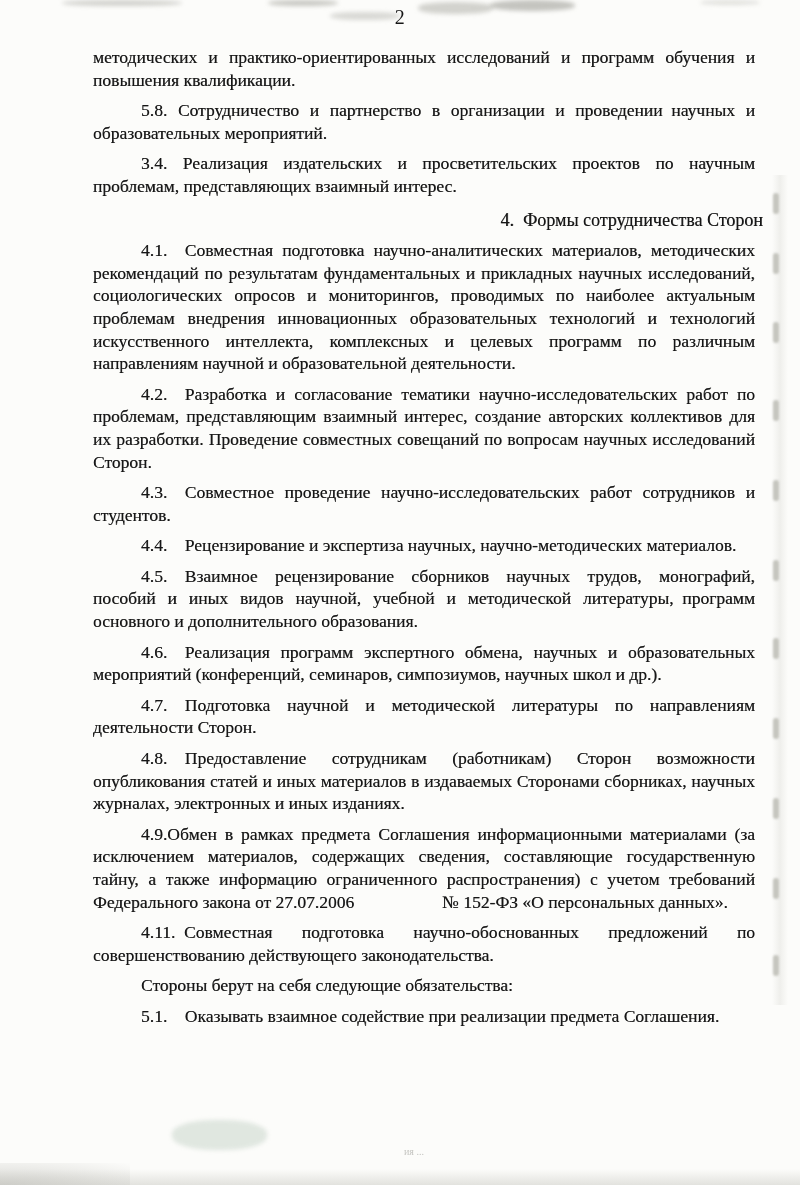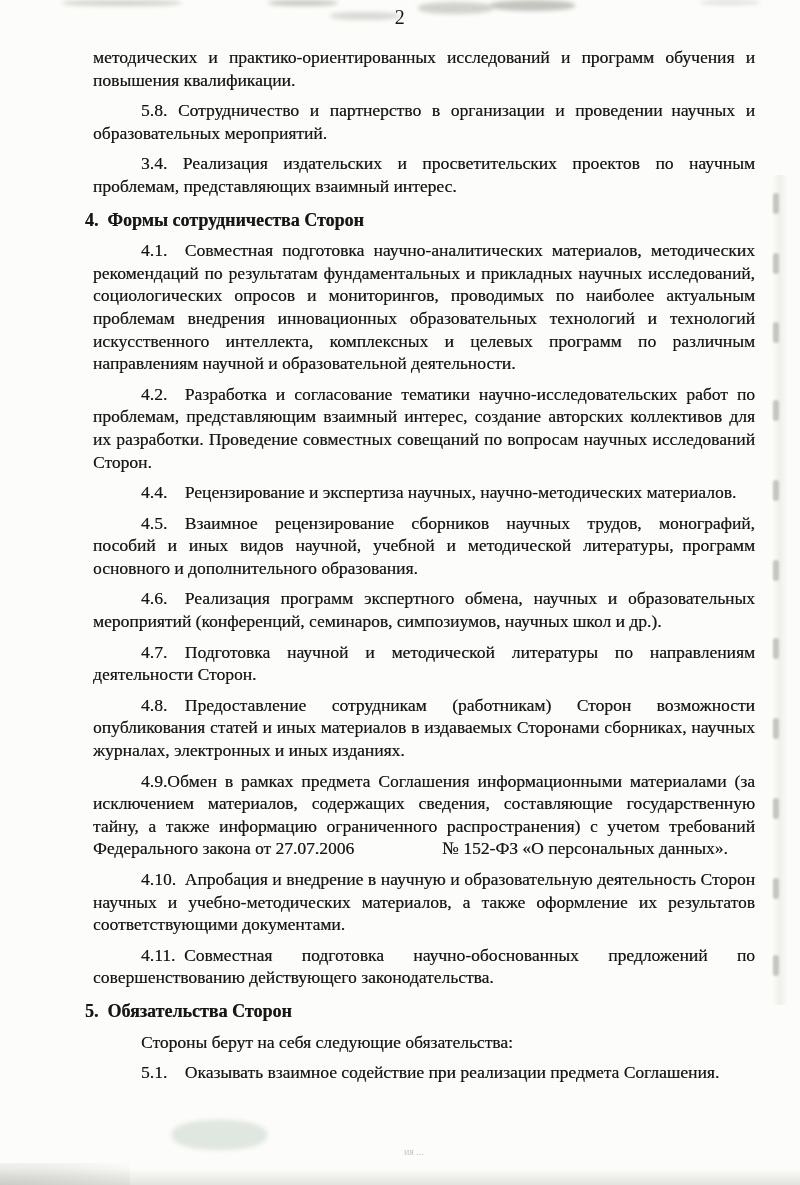--- a/index.html
+++ b/index.html
@@ -16,22 +16,22 @@
   }
   
   .doc-body {
     position:absolute; left:85px; top:38px; width:678px;
     font-size:17.5px; line-height:22.6px; text-align:justify;
     text-shadow:0.35px 0 0 rgba(0,0,0,0.55);
   }
   .doc-body p { margin:8px; }
   .doc-body p.indent { text-indent:48px; }
   .doc-body h2 {
-    margin:11px 0 2px 0; font-size:18px; font-weight:bold;
-    text-align:left; text-indent:0; line-height:22.6px;
+    margin:11px 0 2px 0; font-size:18px; font-weight:normal;
+    text-align:right; text-indent:0; line-height:22.6px;
   }
   .gapspan { display:inline-block; height:1px; }
   
   .artifact { position:absolute; pointer-events:none; }
   .smudge { filter:blur(2px); border-radius:45%; }
   .edge-band {
     position:absolute; top:175px; right:12px; width:16px; height:830px;
     background:linear-gradient(to right, rgba(205,205,198,0), rgba(205,205,198,0.28), rgba(205,205,198,0));
     pointer-events:none;
   }
@@ -61,29 +61,28 @@
 
   <div class="pageno">2</div>
 
   <div class="doc-body">
       <p>методических и практико-ориентированных исследований и программ обучения и повышения квалификации.</p>
       <p class="indent">5.8. Сотрудничество и партнерство в организации и проведении научных и образовательных мероприятий.</p>
       <p class="indent">3.4. Реализация издательских и просветительских проектов по научным проблемам, представляющих взаимный интерес.</p>
       <h2>4. Формы сотрудничества Сторон</h2>
       <p class="indent">4.1.  Совместная подготовка научно-аналитических материалов, методических рекомендаций по результатам фундаментальных и прикладных научных исследований, социологических опросов и мониторингов, проводимых по наиболее актуальным проблемам внедрения инновационных образовательных технологий и технологий искусственного интеллекта, комплексных и целевых программ по различным направлениям научной и образовательной деятельности.</p>
       <p class="indent">4.2.  Разработка и согласование тематики научно-исследовательских работ по проблемам, представляющим взаимный интерес, создание авторских коллективов для их разработки. Проведение совместных совещаний по вопросам научных исследований Сторон.</p>
+      <p class="indent">4.3.  Совместное проведение научно-исследовательских работ сотрудников и студентов.</p>
       <p class="indent">4.4.  Рецензирование и экспертиза научных, научно-методических материалов.</p>
       <p class="indent">4.5.  Взаимное рецензирование сборников научных трудов, монографий, пособий и иных видов научной, учебной и методической литературы, программ основного и дополнительного образования.</p>
       <p class="indent">4.6.  Реализация программ экспертного обмена, научных и образовательных мероприятий (конференций, семинаров, симпозиумов, научных школ и др.).</p>
       <p class="indent">4.7.  Подготовка научной и методической литературы по направлениям деятельности Сторон.</p>
       <p class="indent">4.8.  Предоставление сотрудникам (работникам) Сторон возможности опубликования статей и иных материалов в издаваемых Сторонами сборниках, научных журналах, электронных и иных изданиях.</p>
       <p class="indent">4.9.Обмен в рамках предмета Соглашения информационными материалами (за исключением материалов, содержащих сведения, составляющие государственную тайну, а также информацию ограниченного распространения) с учетом требований Федерального закона от 27.07.2006<span class="gapspan" style="width: 88px;"></span>№ 152-ФЗ «О персональных данных».</p>
-      <p class="indent">4.10. Апробация и внедрение в научную и образовательную деятельность Сторон научных и учебно-методических материалов, а также оформление их результатов соответствующими документами.</p>
       <p class="indent">4.11. Совместная подготовка научно-обоснованных предложений по совершенствованию действующего законодательства.</p>
-      <h2>5. Обязательства Сторон</h2>
       <p class="indent">Стороны берут на себя следующие обязательства:</p>
       <p class="indent">5.1.  Оказывать взаимное содействие при реализации предмета Соглашения.</p>
     </div>
 
   <div class="edge-band"></div>
   <div class="bottom-shadow"></div>
   <div class="bottom-left-corner"></div>
   <div class="ghost-text" style="left: 404px; top: 1146px;">ия  ...</div>
 
 <div class="artifact smudge" style="left: 62px; top: 0px; width: 120px; height: 6px; background: rgba(160, 160, 152, 0.45);"></div>

